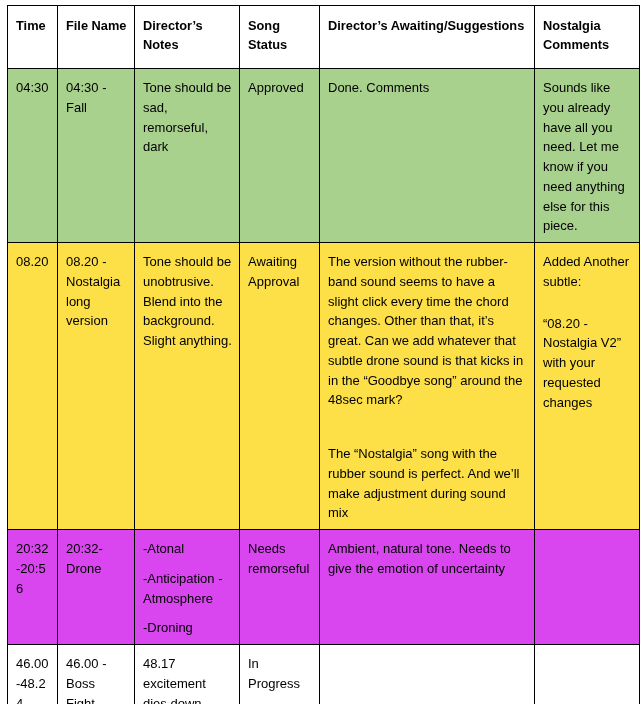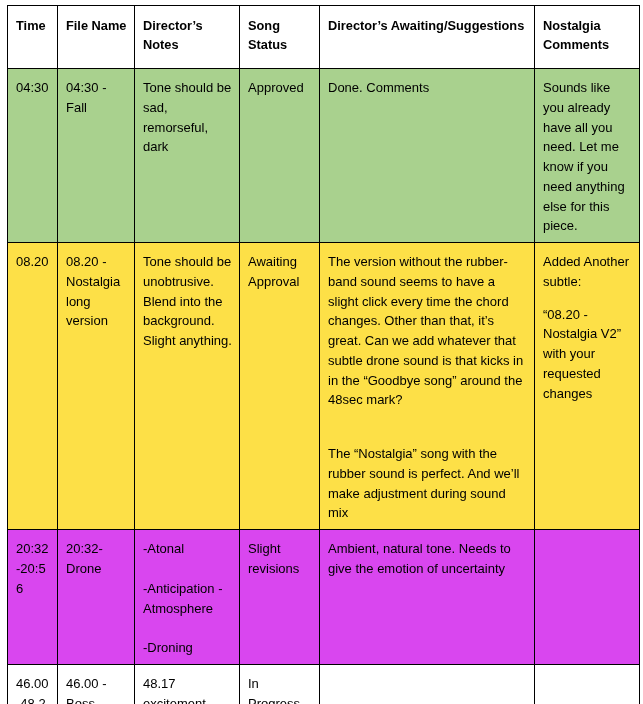--- a/index.html
+++ b/index.html
@@ -62,24 +62,24 @@
   tr.row-awaiting > td { background: #fde047; }
   tr.row-needs    > td { background: #d946ef; }
   tr.row-progress > td { background: #ffffff; }
 
   tr.row-approved { height: 170px; }
   tr.row-awaiting { height: 281px; }
   tr.row-needs    { height: 115px; }
   tr.row-progress { height: 76px; }
 
   .cell-p { margin: 0 0 0 0; }
-  .cell-p + .cell-p { margin-top: 13px; }
+  .cell-p + .cell-p { margin-top: 22px; }
   .cell-p.gap-lg + .cell-p { margin-top: 34px; }
   .line-item { margin: 0; }
-  .line-item + .line-item { margin-top: 20px; }
+  .line-item + .line-item { margin-top: 10px; }
   .empty-cell { display: block; min-height: 1px; }
 </style>
 </head>
 <body>
 
 <div id="sheet">
 
   <table class="feedback-table">
     <colgroup>
       <col class="c-time">
@@ -132,21 +132,21 @@
       </tr>
 
       <tr class="row-needs">
         <td>20:32-20:56</td>
         <td>20:32- Drone</td>
         <td>
           <p class="line-item">-Atonal</p>
           <p class="line-item">-Anticipation - Atmosphere</p>
           <p class="line-item">-Droning</p>
         </td>
-        <td>Slight revisions</td>
+        <td>Needs remorseful</td>
         <td>
           <p class="cell-p">Ambient, natural tone. Needs to give the emotion of uncertainty</p>
         </td>
         <td>
           <span class="empty-cell"></span>
         </td>
       </tr>
 
       <tr class="row-progress">
         <td>46.00-48.24</td>

